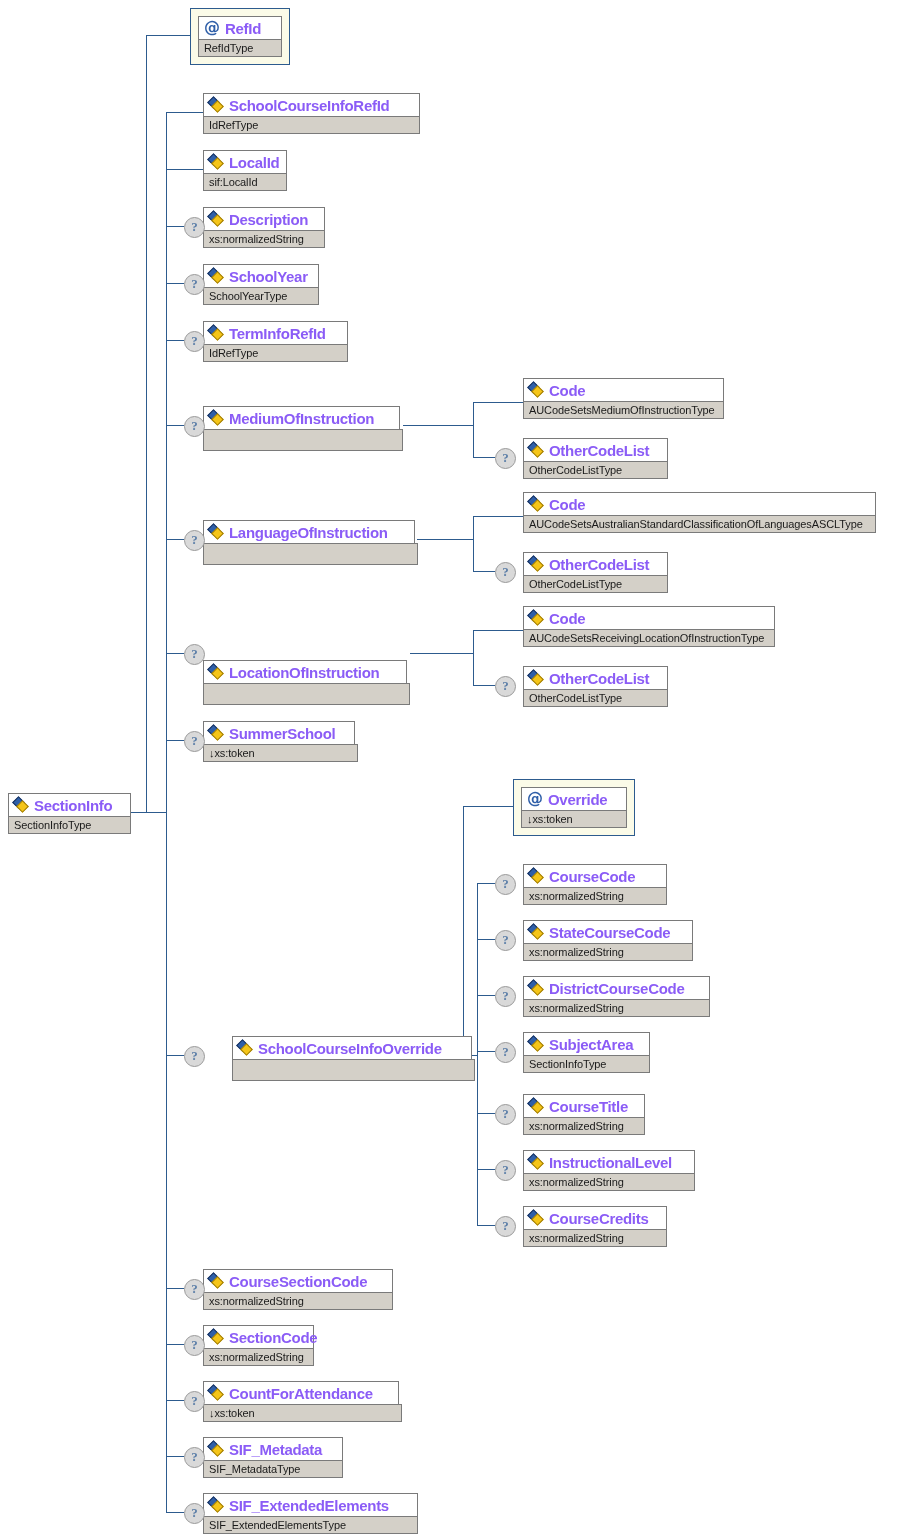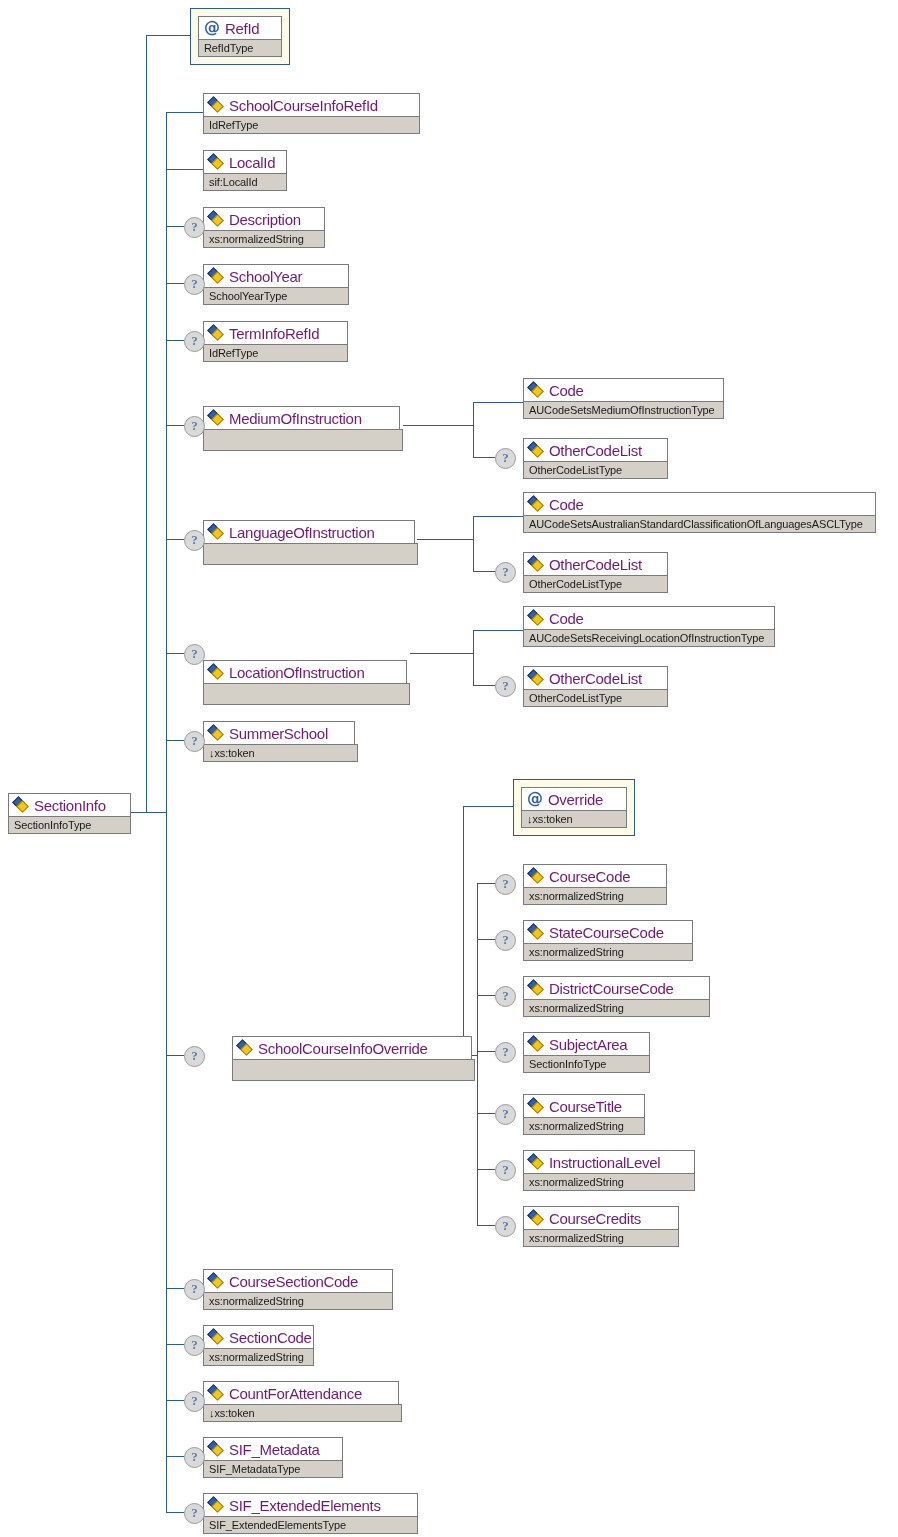--- a/index.html
+++ b/index.html
@@ -36,22 +36,22 @@
     padding:0 6px 0 5px;
     display:flex;
     align-items:center;
     white-space:nowrap;
     font-size:11px;
     color:#1a1a1a;
     letter-spacing:-0.1px;
   }
   .nname{
     font-size:15px;
-    font-weight:normal;
-    color:#701a75;
+    font-weight:bold;
+    color:#8b5cf6;
     letter-spacing:-0.3px;
   }
 
   
   .attr-wrap{
     position:absolute;
     border:1px solid #2d5b8e;
     background:#fbfbe8;
     box-sizing:border-box;
     padding:7px;
@@ -210,21 +210,21 @@
   <div class="qmark" style="left:184px;top:217px;">?</div>
   <div class="node" style="left:203px;top:207px;width:122px;">
     <div class="name-row">
       <span class="icon icon-elem"></span>
       <span class="nname">Description</span>
     </div>
     <div class="type-row">xs:normalizedString</div>
   </div>
 
   <div class="qmark" style="left:184px;top:274px;">?</div>
-  <div class="node" style="left:203px;top:264px;width:146px;">
+  <div class="node" style="left:203px;top:264px;width:116px;">
     <div class="name-row">
       <span class="icon icon-elem"></span>
       <span class="nname">SchoolYear</span>
     </div>
     <div class="type-row">SchoolYearType</div>
   </div>
 
   <div class="qmark" style="left:184px;top:331px;">?</div>
   <div class="node" style="left:203px;top:321px;width:145px;">
     <div class="name-row">
@@ -388,21 +388,21 @@
   <div class="qmark" style="left:495px;top:1160px;">?</div>
   <div class="node" style="left:523px;top:1150px;width:172px;">
     <div class="name-row">
       <span class="icon icon-elem"></span>
       <span class="nname">InstructionalLevel</span>
     </div>
     <div class="type-row">xs:normalizedString</div>
   </div>
 
   <div class="qmark" style="left:495px;top:1216px;">?</div>
-  <div class="node" style="left:523px;top:1206px;width:156px;">
+  <div class="node" style="left:523px;top:1206px;width:144px;">
     <div class="name-row">
       <span class="icon icon-elem"></span>
       <span class="nname">CourseCredits</span>
     </div>
     <div class="type-row">xs:normalizedString</div>
   </div>
 
   <div class="qmark" style="left:184px;top:1279px;">?</div>
   <div class="node" style="left:203px;top:1269px;width:190px;">
     <div class="name-row">

